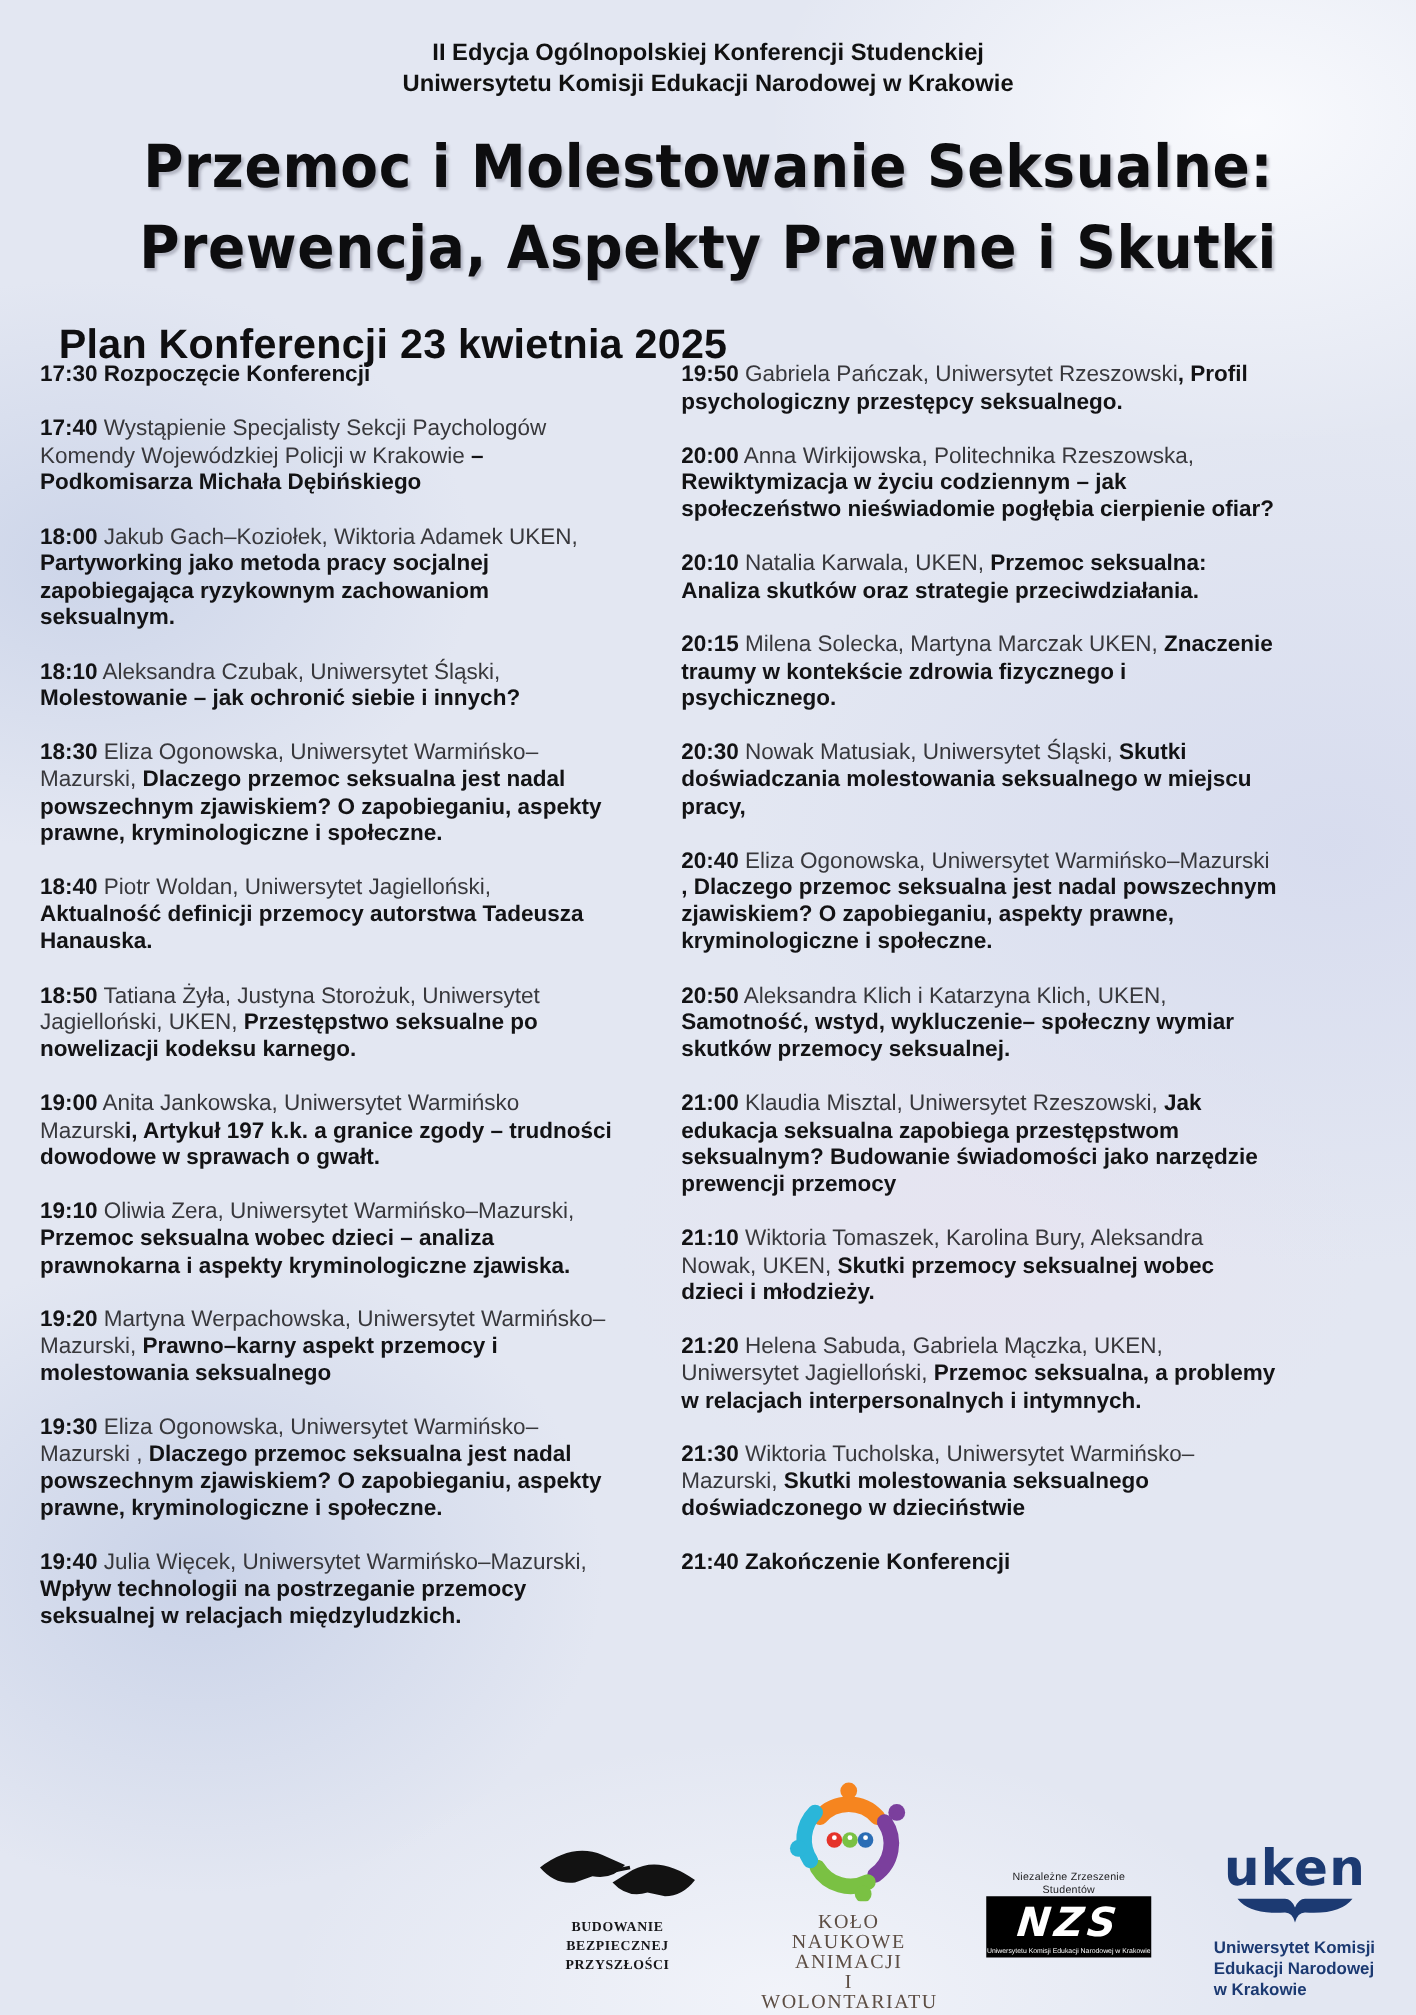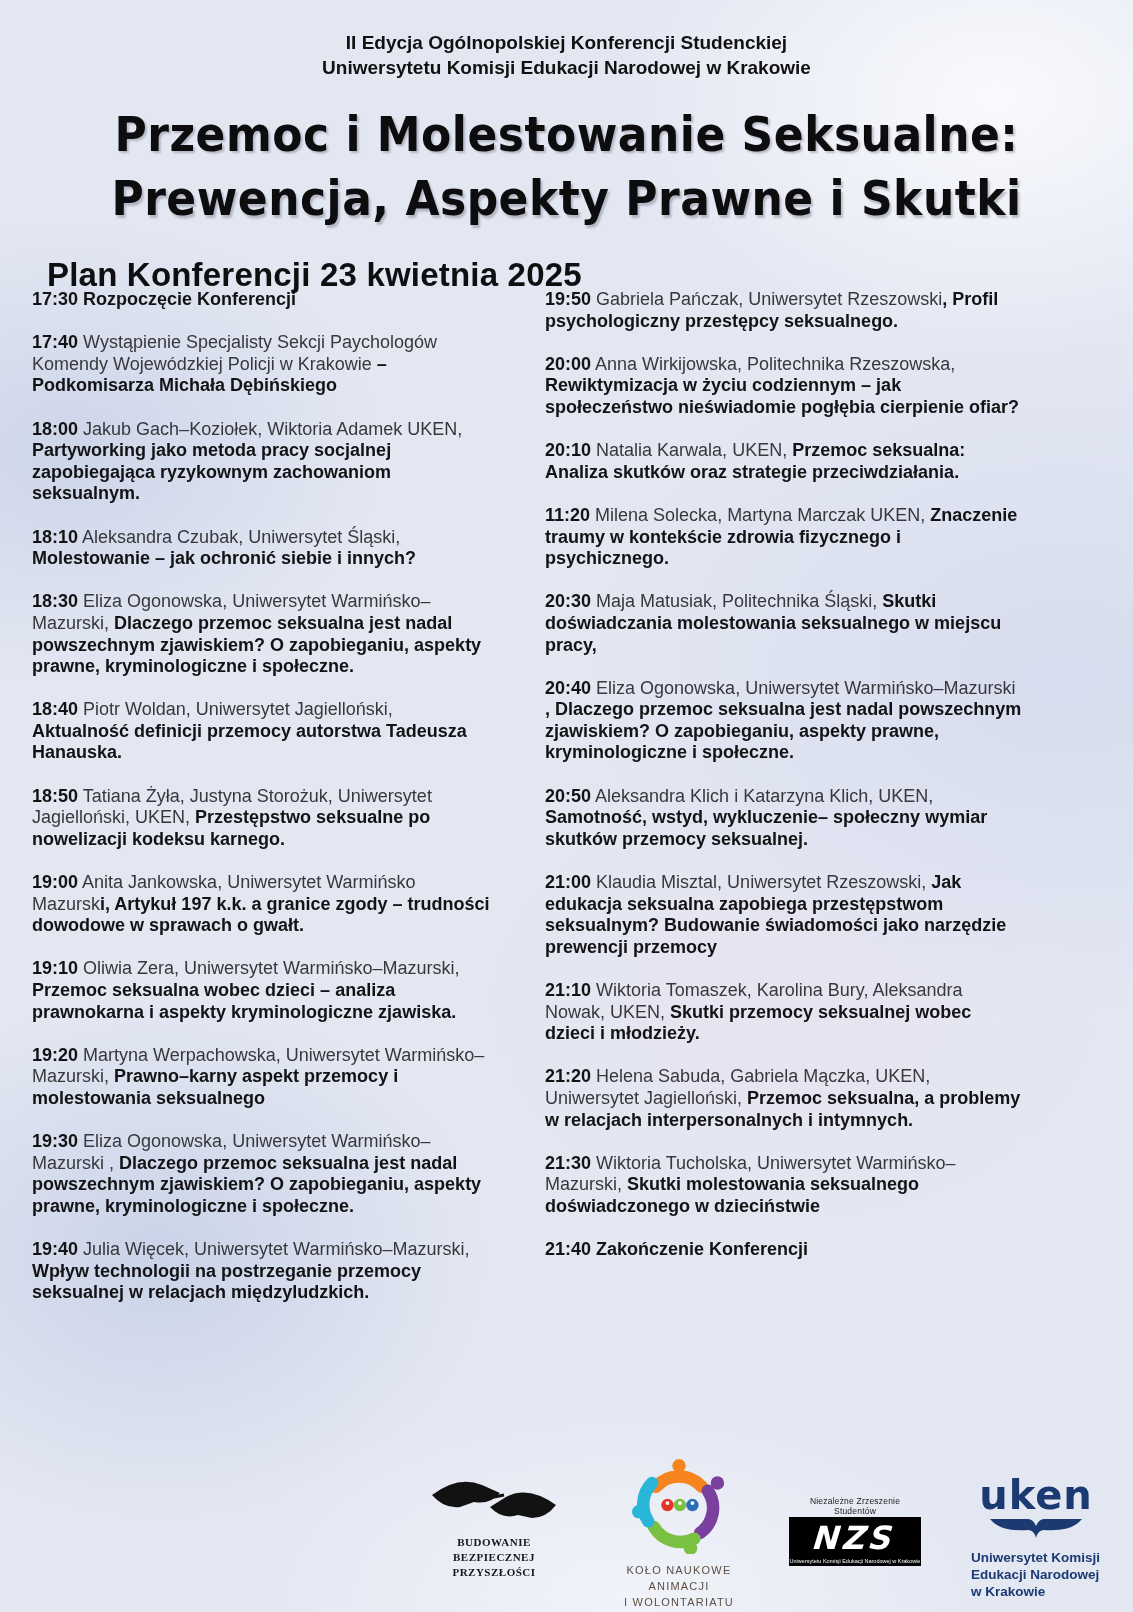--- a/index.html
+++ b/index.html
@@ -53,22 +53,22 @@
     display:flex; align-items:flex-end; gap:20px;
   }
   .logo{ text-align:center;margin-left:20px; }
   .logo-bbp{ width:150px; margin-bottom:30px; }
   .bbp-caption{
     font-family:"Liberation Serif",serif; font-weight:700;
     font-size:11px; line-height:15px; letter-spacing:.5px; color:#17171a;
   }
   .logo-kolo{ width:140px; margin-bottom:0; }
   .kolo-caption{
-    font-family:Liberation Sans, sans-serif; font-weight:400;
-    font-size:11px; line-height:16px; letter-spacing:1.2px; color:#5d4e44;
+    font-family:Liberation Serif, serif; font-weight:400;
+    font-size:16px; line-height:16px; letter-spacing:1.2px; color:#5d4e44;
     margin-top:4px;
   }
   .logo-nzs{ width:132px; margin-bottom:44px; }
   .nzs-top{ font-size:8.5px; color:#1c1c1e; margin-bottom:1px; letter-spacing:.2px; }
   .nzs-box{
     background:#000; color:#fff; padding:3px 6px 2px 6px;
     display:flex; flex-direction:column; align-items:center; justify-content:center;
   }
   .nzs-acronym{
     font-family:"DejaVu Sans",sans-serif;
@@ -115,22 +115,22 @@
       <p class="item"><b class="time">19:00</b> <span class="plain">Anita Jankowska, Uniwersytet Warmińsko Mazursk</span><b class="ttl">i, Artykuł 197 k.k. a granice zgody – trudności dowodowe w sprawach o gwałt.</b></p>
       <p class="item"><b class="time">19:10</b> <span class="plain">Oliwia Zera, Uniwersytet Warmińsko–Mazurski, </span><b class="ttl">Przemoc seksualna wobec dzieci – analiza prawnokarna i aspekty kryminologiczne zjawiska.</b></p>
       <p class="item"><b class="time">19:20</b> <span class="plain">Martyna Werpachowska, Uniwersytet Warmińsko–Mazurski, </span><b class="ttl">Prawno–karny aspekt przemocy i molestowania seksualnego</b></p>
       <p class="item"><b class="time">19:30</b> <span class="plain">Eliza Ogonowska, Uniwersytet Warmińsko– Mazurski , </span><b class="ttl">Dlaczego przemoc seksualna jest nadal powszechnym zjawiskiem? O zapobieganiu, aspekty prawne, kryminologiczne i społeczne.</b></p>
       <p class="item"><b class="time">19:40</b> <span class="plain">Julia Więcek, Uniwersytet Warmińsko–Mazurski, </span><b class="ttl">Wpływ technologii na postrzeganie przemocy seksualnej w relacjach międzyludzkich.</b></p>
     </div>
   <div class="col col-right">
       <p class="item"><b class="time">19:50</b> <span class="plain">Gabriela Pańczak, Uniwersytet Rzeszowski</span><b class="ttl">, Profil psychologiczny przestępcy seksualnego.</b></p>
       <p class="item"><b class="time">20:00</b> <span class="plain">Anna Wirkijowska, Politechnika Rzeszowska, </span><b class="ttl">Rewiktymizacja w życiu codziennym – jak społeczeństwo nieświadomie pogłębia cierpienie ofiar?</b></p>
       <p class="item"><b class="time">20:10</b> <span class="plain">Natalia Karwala, UKEN, </span><b class="ttl">Przemoc seksualna: Analiza skutków oraz strategie przeciwdziałania.</b></p>
-      <p class="item"><b class="time">11:20</b> <span class="plain">Milena Solecka, Martyna Marczak UKEN, </span><b class="ttl">Znaczenie traumy w kontekście zdrowia fizycznego i psychicznego.</b></p>
-      <p class="item"><b class="time">20:30</b> <span class="plain">Maja Matusiak, Politechnika Śląski, </span><b class="ttl">Skutki doświadczania molestowania seksualnego w miejscu pracy,</b></p>
+      <p class="item"><b class="time">20:15</b> <span class="plain">Milena Solecka, Martyna Marczak UKEN, </span><b class="ttl">Znaczenie traumy w kontekście zdrowia fizycznego i psychicznego.</b></p>
+      <p class="item"><b class="time">20:30</b> <span class="plain">Nowak Matusiak, Uniwersytet Śląski, </span><b class="ttl">Skutki doświadczania molestowania seksualnego w miejscu pracy,</b></p>
       <p class="item"><b class="time">20:40</b> <span class="plain">Eliza Ogonowska, Uniwersytet Warmińsko–Mazurski </span><b class="ttl">, Dlaczego przemoc seksualna jest nadal powszechnym zjawiskiem? O zapobieganiu, aspekty prawne, kryminologiczne i społeczne.</b></p>
       <p class="item"><b class="time">20:50</b> <span class="plain">Aleksandra Klich i Katarzyna Klich, UKEN, </span><b class="ttl">Samotność, wstyd, wykluczenie– społeczny wymiar skutków przemocy seksualnej.</b></p>
       <p class="item"><b class="time">21:00</b> <span class="plain">Klaudia Misztal, Uniwersytet Rzeszowski, </span><b class="ttl">Jak edukacja seksualna zapobiega przestępstwom seksualnym? Budowanie świadomości jako narzędzie prewencji przemocy</b></p>
       <p class="item"><b class="time">21:10</b> <span class="plain">Wiktoria Tomaszek, Karolina Bury, Aleksandra Nowak, UKEN, </span><b class="ttl">Skutki przemocy seksualnej wobec dzieci i młodzieży.</b></p>
       <p class="item"><b class="time">21:20</b> <span class="plain">Helena Sabuda, Gabriela Mączka, UKEN, Uniwersytet Jagielloński, </span><b class="ttl">Przemoc seksualna, a problemy w relacjach interpersonalnych i intymnych.</b></p>
       <p class="item"><b class="time">21:30</b> <span class="plain">Wiktoria Tucholska, Uniwersytet Warmińsko–Mazurski, </span><b class="ttl">Skutki molestowania seksualnego doświadczonego w dzieciństwie</b></p>
       <p class="item"><b class="time">21:40</b> <b class="ttl">Zakończenie Konferencji</b></p>
     </div>
 
   <div class="logos">

